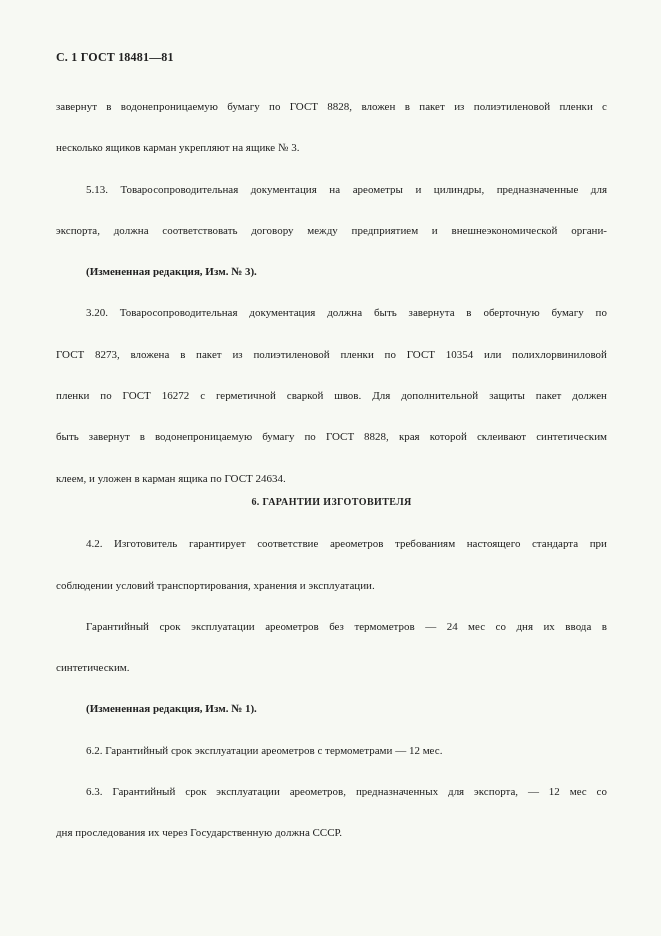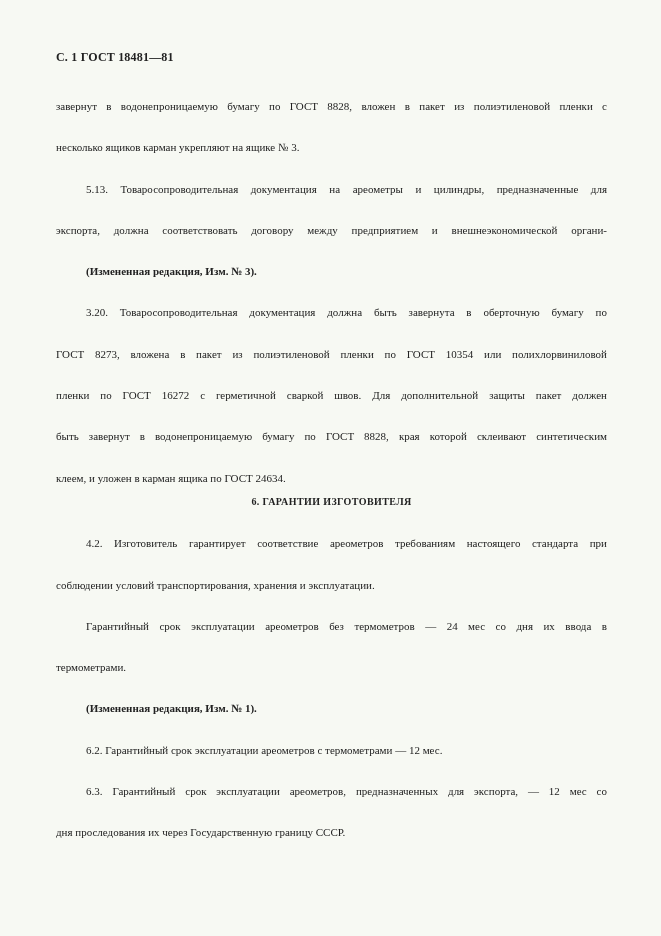--- a/index.html
+++ b/index.html
@@ -80,30 +80,30 @@
 
     <div class="heading">6. ГАРАНТИИ ИЗГОТОВИТЕЛЯ</div>
 
     <div class="para">
       <span class="line j ind">4.2. Изготовитель гарантирует соответствие ареометров требованиям настоящего стандарта при</span>
       <span class="line l">соблюдении условий транспортирования, хранения и эксплуатации.</span>
     </div>
 
     <div class="para">
       <span class="line j ind">Гарантийный срок эксплуатации ареометров без термометров — 24 мес со дня их ввода в</span>
-      <span class="line l">термометрами.</span>
+      <span class="line l">синтетическим.</span>
     </div>
 
     <div class="para">
       <span class="line l ind bold">(Измененная редакция, Изм. № 1).</span>
     </div>
 
     <div class="para">
       <span class="line l ind">6.2. Гарантийный срок эксплуатации ареометров с термометрами — 12 мес.</span>
     </div>
 
     <div class="para">
       <span class="line j ind">6.3. Гарантийный срок эксплуатации ареометров, предназначенных для экспорта, — 12 мес со</span>
-      <span class="line l">дня проследования их через Государственную границу СССР.</span>
+      <span class="line l">дня проследования их через Государственную должна СССР.</span>
     </div>
 
   </div>
 </div>
 
 </body></html>

